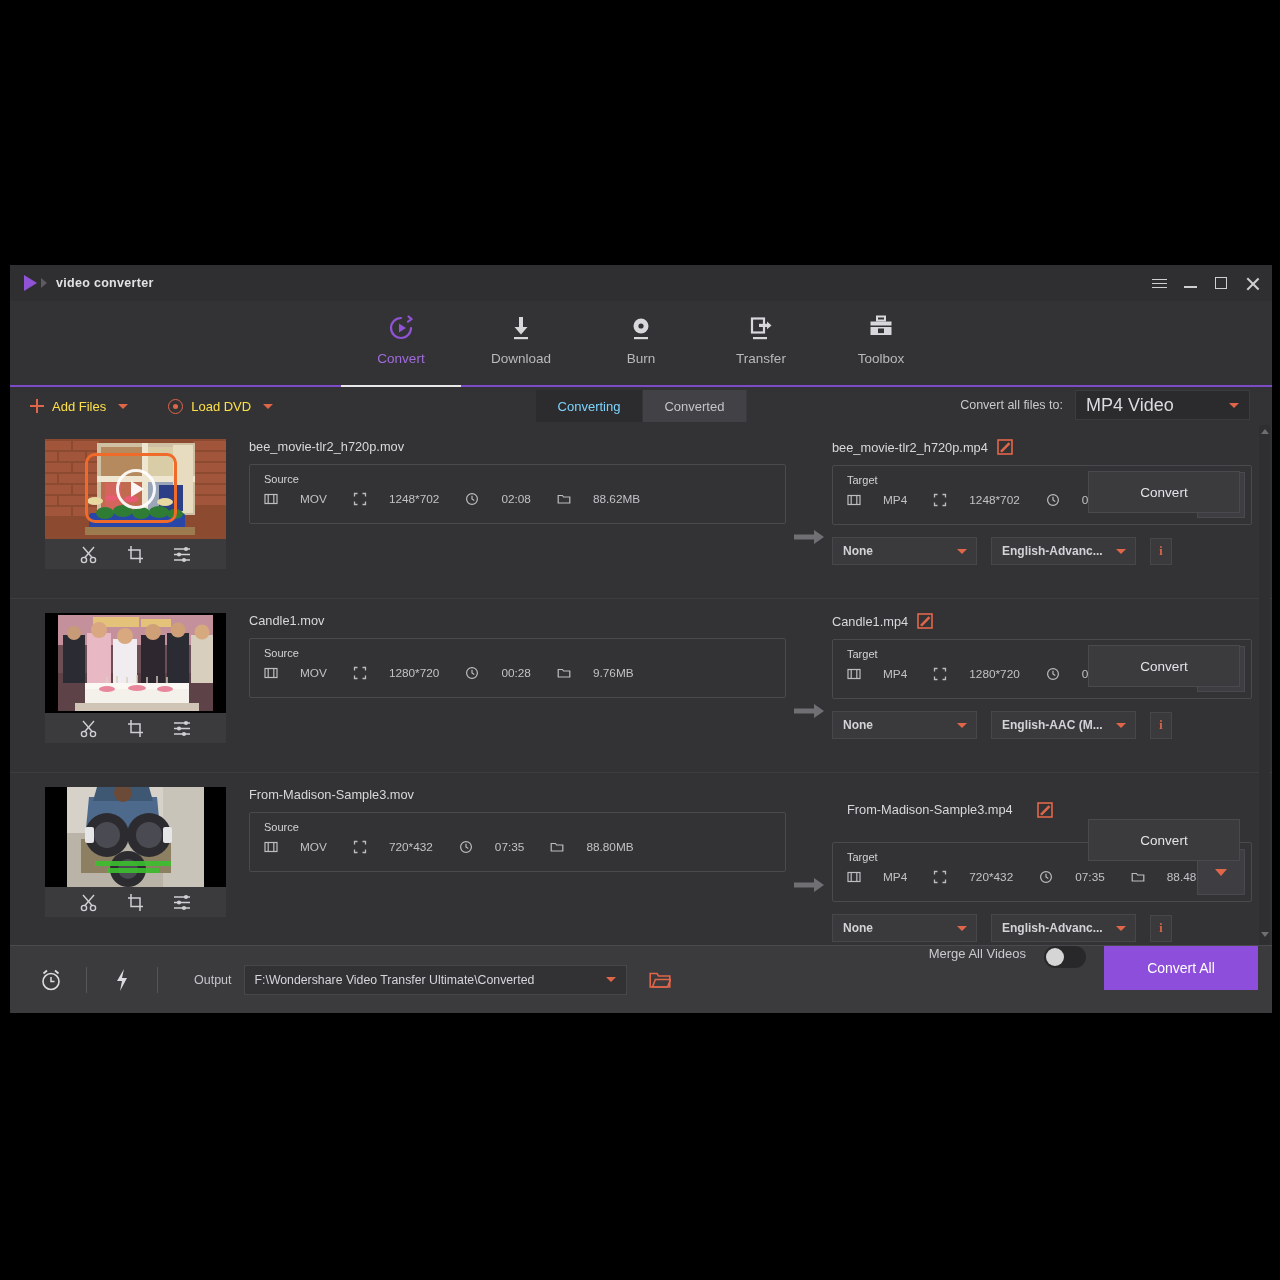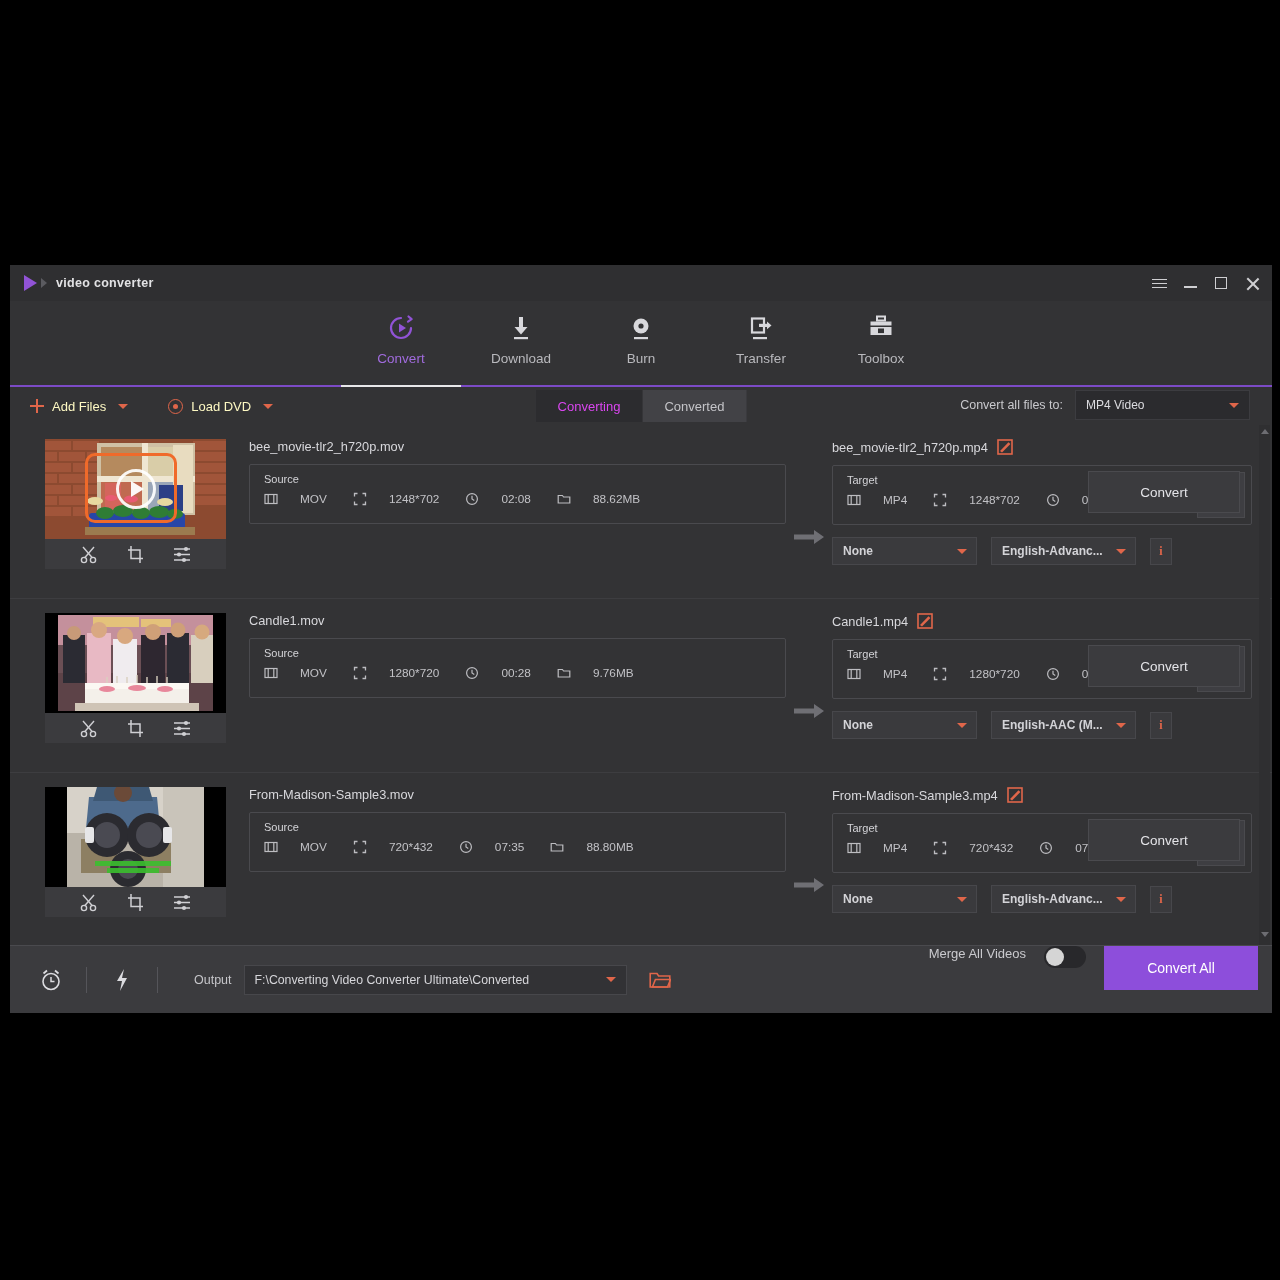--- a/index.html
+++ b/index.html
@@ -125,56 +125,56 @@
   }
   .tb-plus i { position: absolute; background: #e0664a; }
   .tb-plus i:nth-child(1){ left:0; top:6px; width:14px; height:1.8px; }
   .tb-plus i:nth-child(2){ left:6px; top:0; width:1.8px; height:14px; }
   .tb-dvd {
     width: 15px; height: 15px; border-radius: 50%;
     border: 1.7px solid #e0664a;
     display: flex; align-items: center; justify-content: center;
   }
   .tb-dvd span { width: 5px; height: 5px; border-radius: 50%; background: #e0664a; }
-  .tb-label { color: #fef9c3; font-size: 13px; }
+  .tb-label { color: #fde047; font-size: 13px; }
   .caret-sm {
     width: 0; height: 0;
     border-left: 5px solid transparent;
     border-right: 5px solid transparent;
     border-top: 5.5px solid #e0664a;
     margin-left: 6px; cursor: pointer;
   }
   .spacer-16 { width: 40px; }
 
   .seg {
     position: absolute; left: 50%; transform: translateX(-50%);
     top: 3px;
     display: flex; height: 32px;
     background: #424246;
   }
   .seg div {
     padding: 0 22px; height: 32px;
     display: flex; align-items: center;
     font-size: 13px; color: #c4c4c8; cursor: pointer;
   }
-  .seg div.active { background: #2c2c2f; color: #d946ef; }
+  .seg div.active { background: #2c2c2f; color: #7dd3fc; }
 
   .convert-all-to {
     position: absolute; right: 22px; top: 3px;
     display: flex; align-items: center; gap: 12px;
   }
   .cat-label { font-size: 12.5px; color: #c9c9cd; }
   .cat-select {
     width: 175px; height: 30px;
     background: #2b2b2e; border: 1px solid #3c3c40;
     display: flex; align-items: center;
     padding: 0 10px; cursor: pointer;
     position: relative;
   }
-  .cat-select span { font-size: 12px; color: #dcdce0; }
+  .cat-select span { font-size: 18px; color: #dcdce0; }
   .cat-select .caret-sm { position: absolute; right: 10px; margin: 0; }
 
   
   .listarea {
     flex: 1 1 auto;
     background: #333335;
     position: relative;
     overflow: hidden;
   }
   .scrollbar {
@@ -987,21 +987,21 @@
         </div>
 
         <div class="arrow">
           <svg width="30" height="16" viewBox="0 0 30 16">
               <path d="M0 5.5 H20 V1 L30 8 L20 15 V10.5 H0 Z" fill="#7a7a80"></path>
             </svg>
         </div>
 
         <div class="right">
           <div class="fname-row">
-            <div class="fname" style="margin:0">From-Madison-Sample3.mp4</div>
+            <div class="fname" style="margin:15px">From-Madison-Sample3.mp4</div>
             <div class="edit-ic">
               <svg width="16" height="16" viewBox="0 0 16 16">
                   <rect x="1" y="1" width="14" height="14" fill="none" stroke="#e0664a" stroke-width="1.6"></rect>
                   <path d="M3 12 L11.5 3.2 L13.4 5 L5 13.5 Z" fill="#e0664a"></path>
                 </svg>
             </div>
           </div>
           <div class="panel target-panel">
             <div class="ptitle">Target</div>
             <div class="meta">
@@ -1085,21 +1085,21 @@
       </div>
       <div class="vdiv"></div>
       <div class="bb-ic">
         <svg width="26" height="26" viewBox="0 0 26 26">
           <path d="M15 2 L8 14 H13 L11 24 L18 11 H13 Z" fill="#dcdce0"></path>
         </svg>
       </div>
       <div class="vdiv"></div>
       <div class="out-label">Output</div>
       <div class="out-field">
-        <span>F:\Converting Video Converter Ultimate\Converted</span>
+        <span>F:\Wondershare Video Transfer Ultimate\Converted</span>
         <div class="caret-sm"></div>
       </div>
       <div class="folder-ic">
         <svg width="22" height="20" viewBox="0 0 22 20">
           <path d="M1.2 17 V3.5 H8 L9.6 6 H20.8 V17 Z" fill="none" stroke="#e0664a" stroke-width="1.6"></path>
           <path d="M3.4 17 L6.4 9.5 H21.5 L18.5 17 Z" fill="none" stroke="#e0664a" stroke-width="1.6"></path>
         </svg>
       </div>
       <div class="bb-right">
         <div class="merge-label">Merge All Videos</div>

